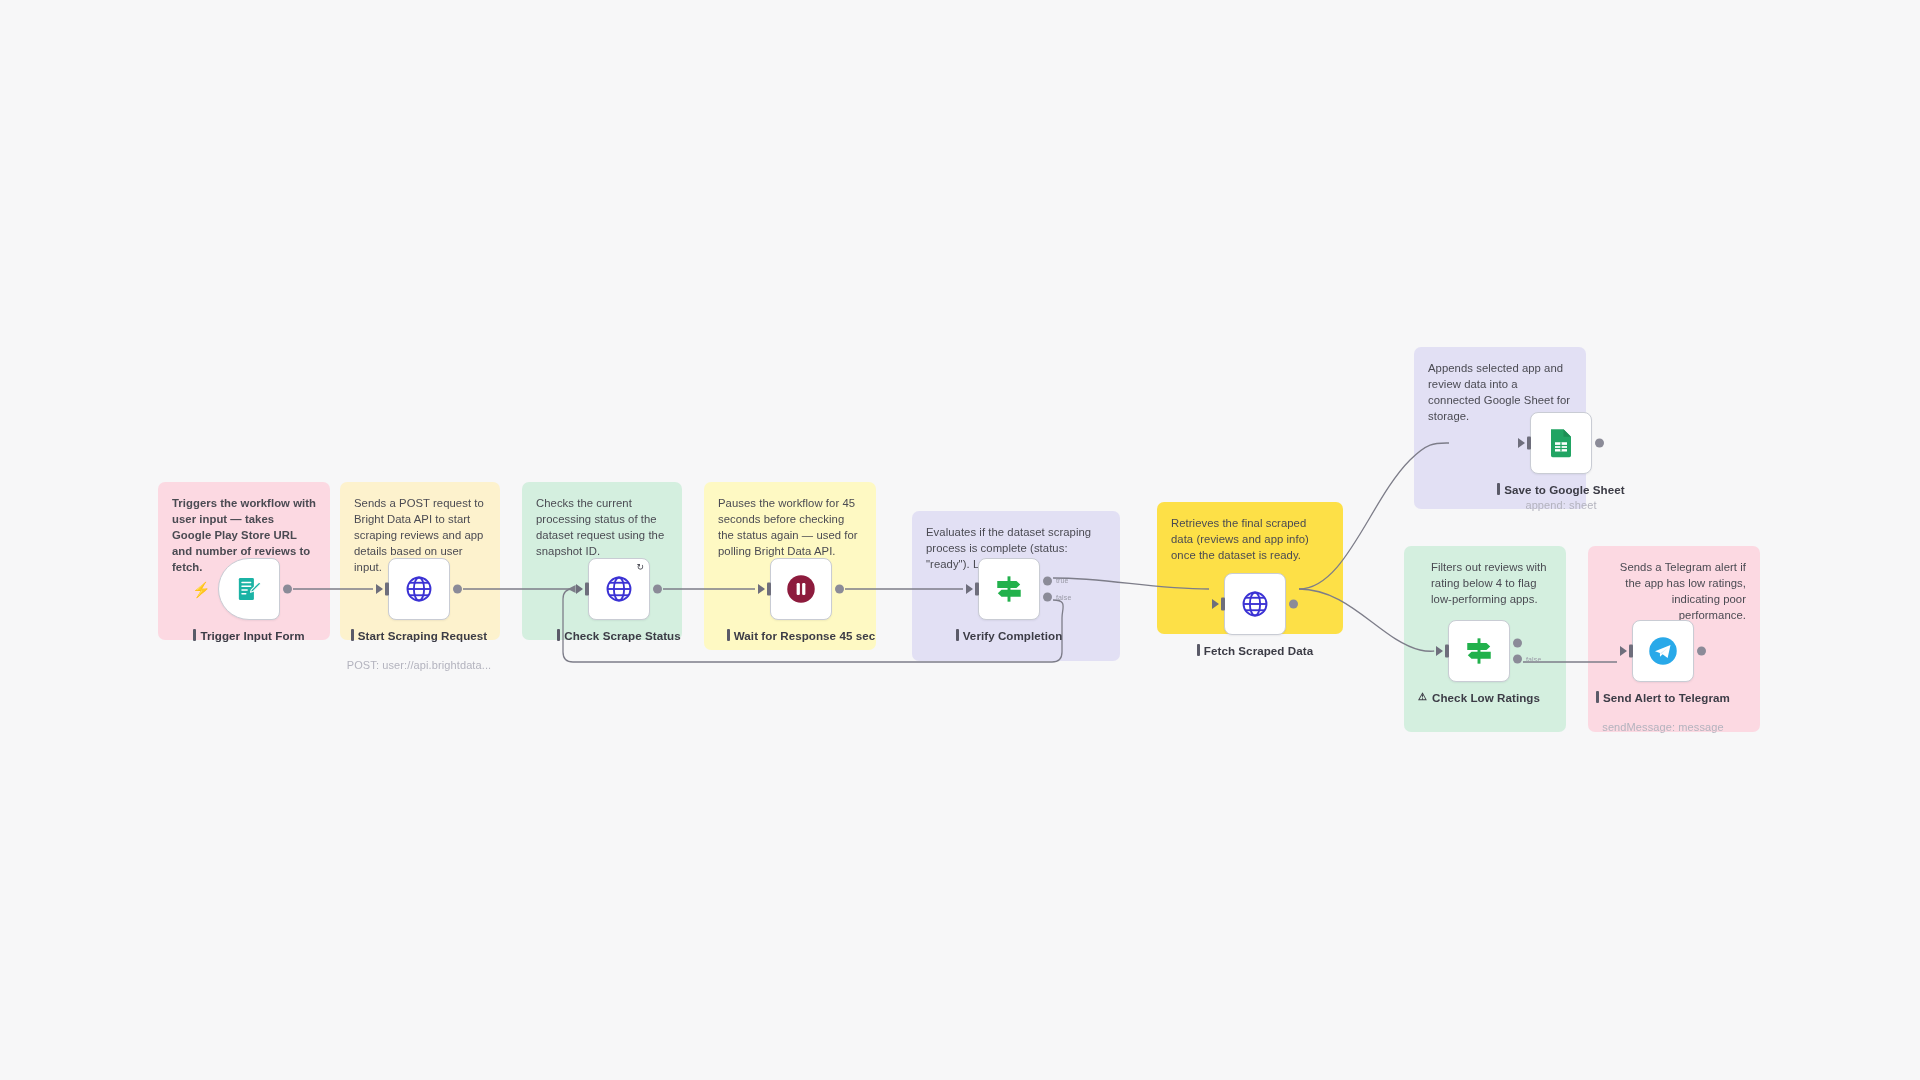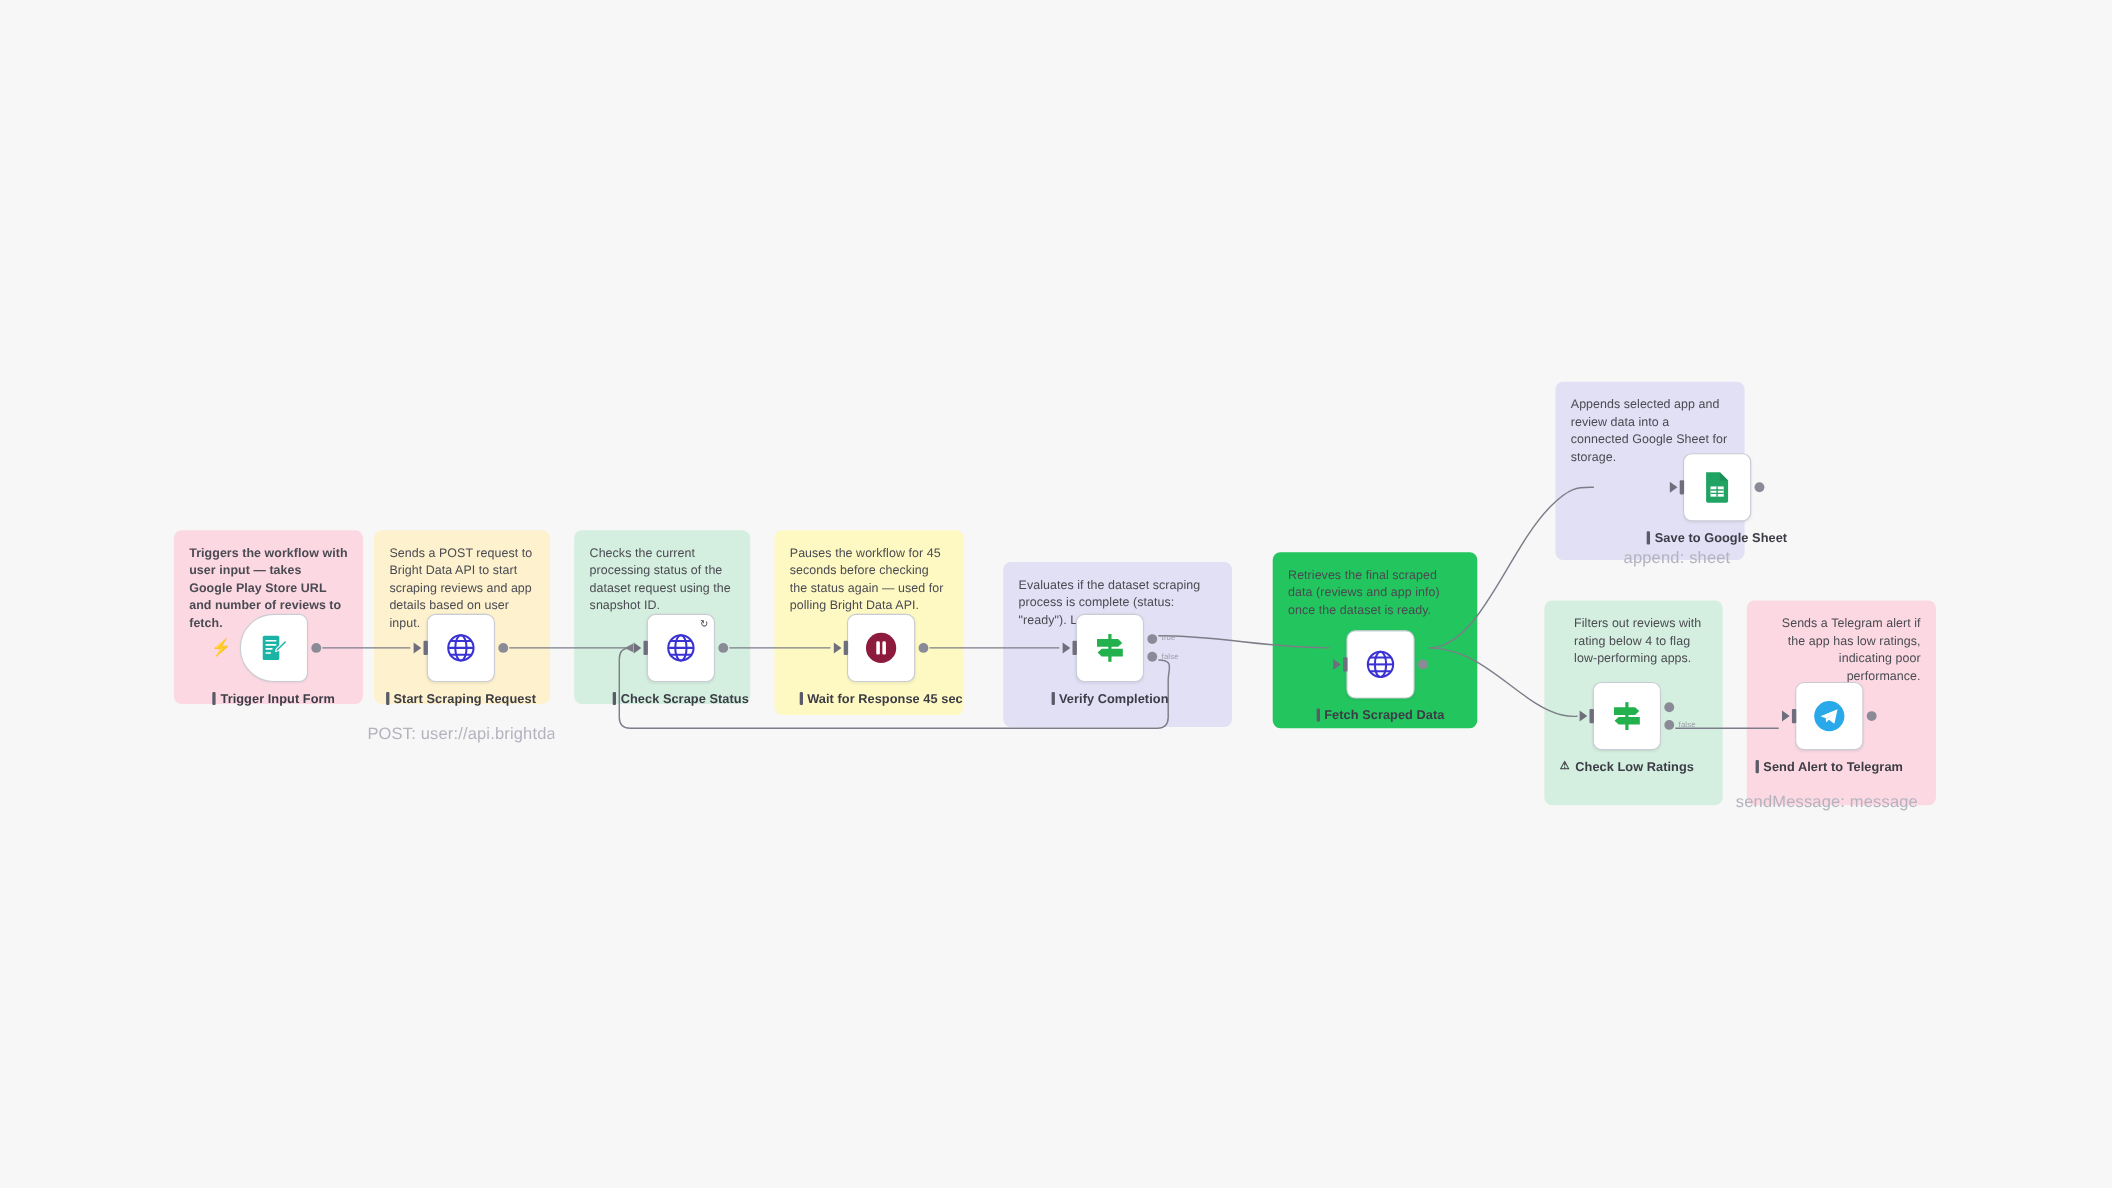--- a/index.html
+++ b/index.html
@@ -71,22 +71,22 @@
     background: #5a5a68;
     border-radius: 1px;
     flex: 0 0 auto;
     margin-top: 1px;
   }
   .node-sub {
     position: absolute;
     top: 87px; left: 50%;
     transform: translateX(-50%);
     width: 170px;
-    text-align: left;
-    font-size: 15px;
+    text-align: center;
+    font-size: 11px;
     color: #b3b3be;
     letter-spacing: .01em;
     white-space: nowrap;
     overflow: hidden;
   }
   .node-sub.two-line { top: 101px; }
 
   
   .port {
     position: absolute;
@@ -158,21 +158,21 @@
       </div>
       <div class="sticky" style="left: 522px; top: 482px; width: 160px; height: 158px; background: rgb(212, 239, 223);">
         <div class="sticky-text">Checks the current processing status of the dataset request using the snapshot ID.</div>
       </div>
       <div class="sticky" style="left: 704px; top: 482px; width: 172px; height: 168px; background: #fef9c3;">
         <div class="sticky-text">Pauses the workflow for 45 seconds before checking the status again — used for polling Bright Data API.</div>
       </div>
       <div class="sticky" style="left: 912px; top: 511px; width: 208px; height: 150px; background: rgb(226, 224, 244);">
         <div class="sticky-text">Evaluates if the dataset scraping process is complete (status: "ready"). Loops if not.</div>
       </div>
-      <div class="sticky" style="left: 1157px; top: 502px; width: 186px; height: 160px; background: #22c55e;">
+      <div class="sticky" style="left: 1157px; top: 502px; width: 186px; height: 132px; background: #fde047;">
         <div class="sticky-text">Retrieves the final scraped data (reviews and app info) once the dataset is ready.</div>
       </div>
       <div class="sticky" style="left: 1414px; top: 347px; width: 172px; height: 162px; background: rgb(226, 224, 244);">
         <div class="sticky-text">Appends selected app and review data into a connected Google Sheet for storage.</div>
       </div>
       <div class="sticky" style="left: 1404px; top: 546px; width: 162px; height: 186px; background: rgb(212, 239, 223); padding-left: 27px;">
         <div class="sticky-text">Filters out reviews with rating below 4 to flag low-performing apps.</div>
       </div>
       <div class="sticky" style="left: 1588px; top: 546px; width: 172px; height: 186px; background: rgb(252, 217, 226); text-align: right;">
         <div class="sticky-text">Sends a Telegram alert if the app has low ratings, indicating poor performance.</div>

